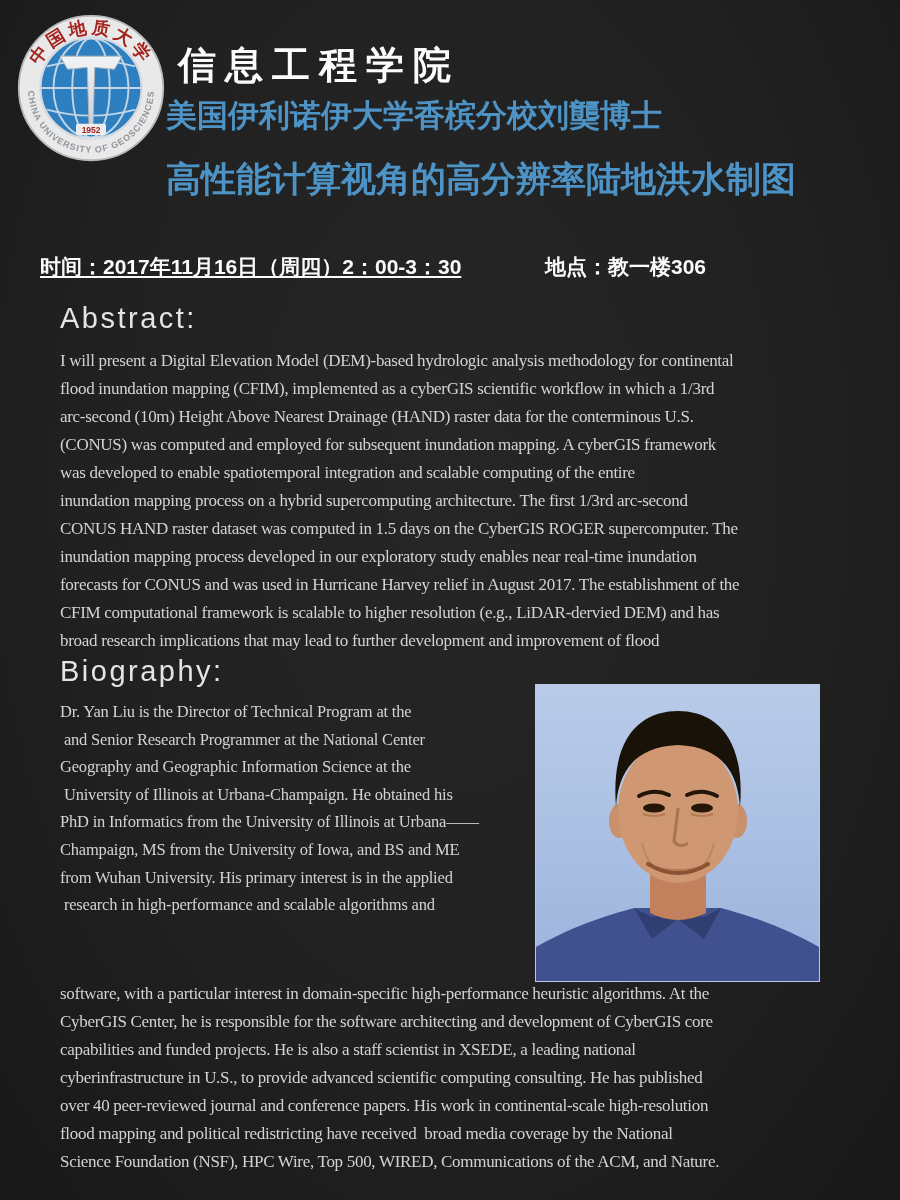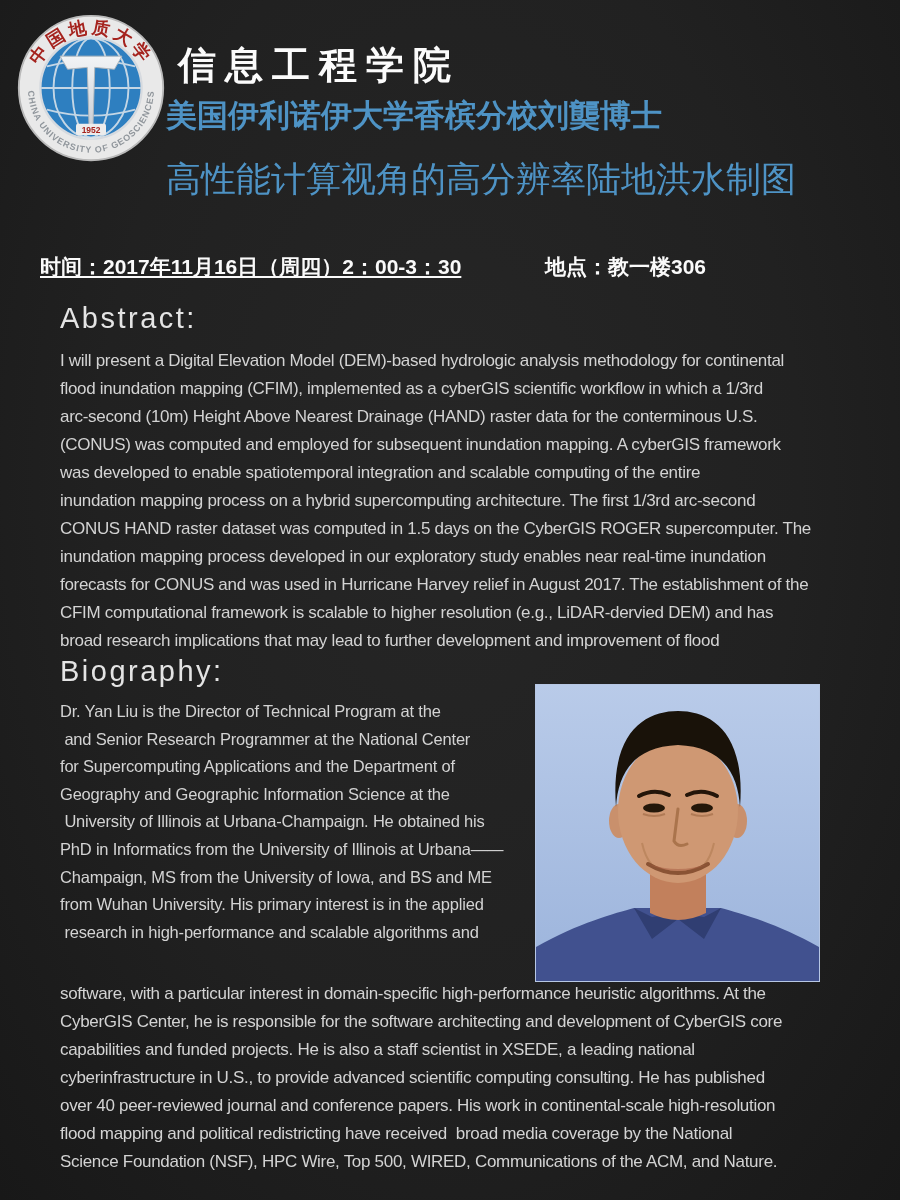--- a/index.html
+++ b/index.html
@@ -9,35 +9,35 @@
     font-family:"Liberation Sans","DejaVu Sans",sans-serif;
     color:#d5d5d5;
   }
   .abs{position:absolute;}
   .logo{left:16px; top:10px; width:150px; height:156px;}
   .school{
     left:178px; top:40px; font-size:38px; font-weight:bold; letter-spacing:9px;
     color:#fbfbfb; font-family:"DejaVu Serif","Liberation Serif",serif;
   }
   .cn1{left:166px; top:95px; font-size:31px; font-weight:900; color:var(--accent,#4e93c5); white-space:pre;}
-  .cn2{left:166px; top:156px; font-size:35px; font-weight:400; color:var(--accent,#4e93c5); white-space:pre;}
+  .cn2{left:166px; top:156px; font-size:35px; font-weight:700; color:var(--accent,#4e93c5); white-space:pre;}
   .en-title{left:40px; top:221px; font-size:20px; font-weight:700; letter-spacing:-0.2px; color:#f0f0f0; white-space:pre;}
   .meta{top:253px; font-size:21px; font-weight:600; color:#fafafa; white-space:pre;}
   .meta.time{left:40px;text-decoration:underline;}
   .meta.loc{left:545px;}
   .sec-h{
     left:60px; font-size:29px; font-weight:400; letter-spacing:2.5px; color:#e4e4e4;
   }
   .abs-h{top:302px;}
   .bio-h{top:655px;}
   .bodytext{color:#d3d3d3; font-size:17px; line-height:28px; letter-spacing:-0.3px;}
   .abs-body{left:60px; top:347px;}
   .bio-col{left:60px; top:698px; font-size:16.5px; line-height:27.6px; letter-spacing:-0.2px;}
   .bio-full{left:60px; top:980px;}
-  .textline{white-space:pre;}
+  .textline{white-space:pre;font-family:Liberation Serif, serif;}
   .photo{
     left:535px; top:684px; width:283px; height:296px; z-index:2;
     border:1px solid #b7c7e4; background:#a9bfe4; box-sizing:content-box;
   }
   .photo svg{display:block;}
 </style>
 </head>
 <body>
 
 <div class="poster">
@@ -94,21 +94,20 @@
       <div class="textline">inundation mapping process developed in our exploratory study enables near real-time inundation</div>
       <div class="textline">forecasts for CONUS and was used in Hurricane Harvey relief in August 2017. The establishment of the</div>
       <div class="textline">CFIM computational framework is scalable to higher resolution (e.g., LiDAR-dervied DEM) and has</div>
       <div class="textline">broad research implications that may lead to further development and improvement of flood</div>
     </div>
 
   <div class="abs sec-h bio-h">Biography:</div>
   <div class="abs bodytext bio-col">
       <div class="textline">Dr. Yan Liu is the Director of Technical Program at the</div>
       <div class="textline"> and Senior Research Programmer at the National Center</div>
-      <div class="textline">for Supercomputing Applications and the Department of</div>
       <div class="textline">Geography and Geographic Information Science at the</div>
       <div class="textline"> University of Illinois at Urbana-Champaign. He obtained his</div>
       <div class="textline">PhD in Informatics from the University of Illinois at Urbana——</div>
       <div class="textline">Champaign, MS from the University of Iowa, and BS and ME</div>
       <div class="textline">from Wuhan University. His primary interest is in the applied</div>
       <div class="textline"> research in high-performance and scalable algorithms and</div>
     </div>
 
   <div class="abs photo">
     <svg width="283" height="296" viewBox="0 0 283 296">

